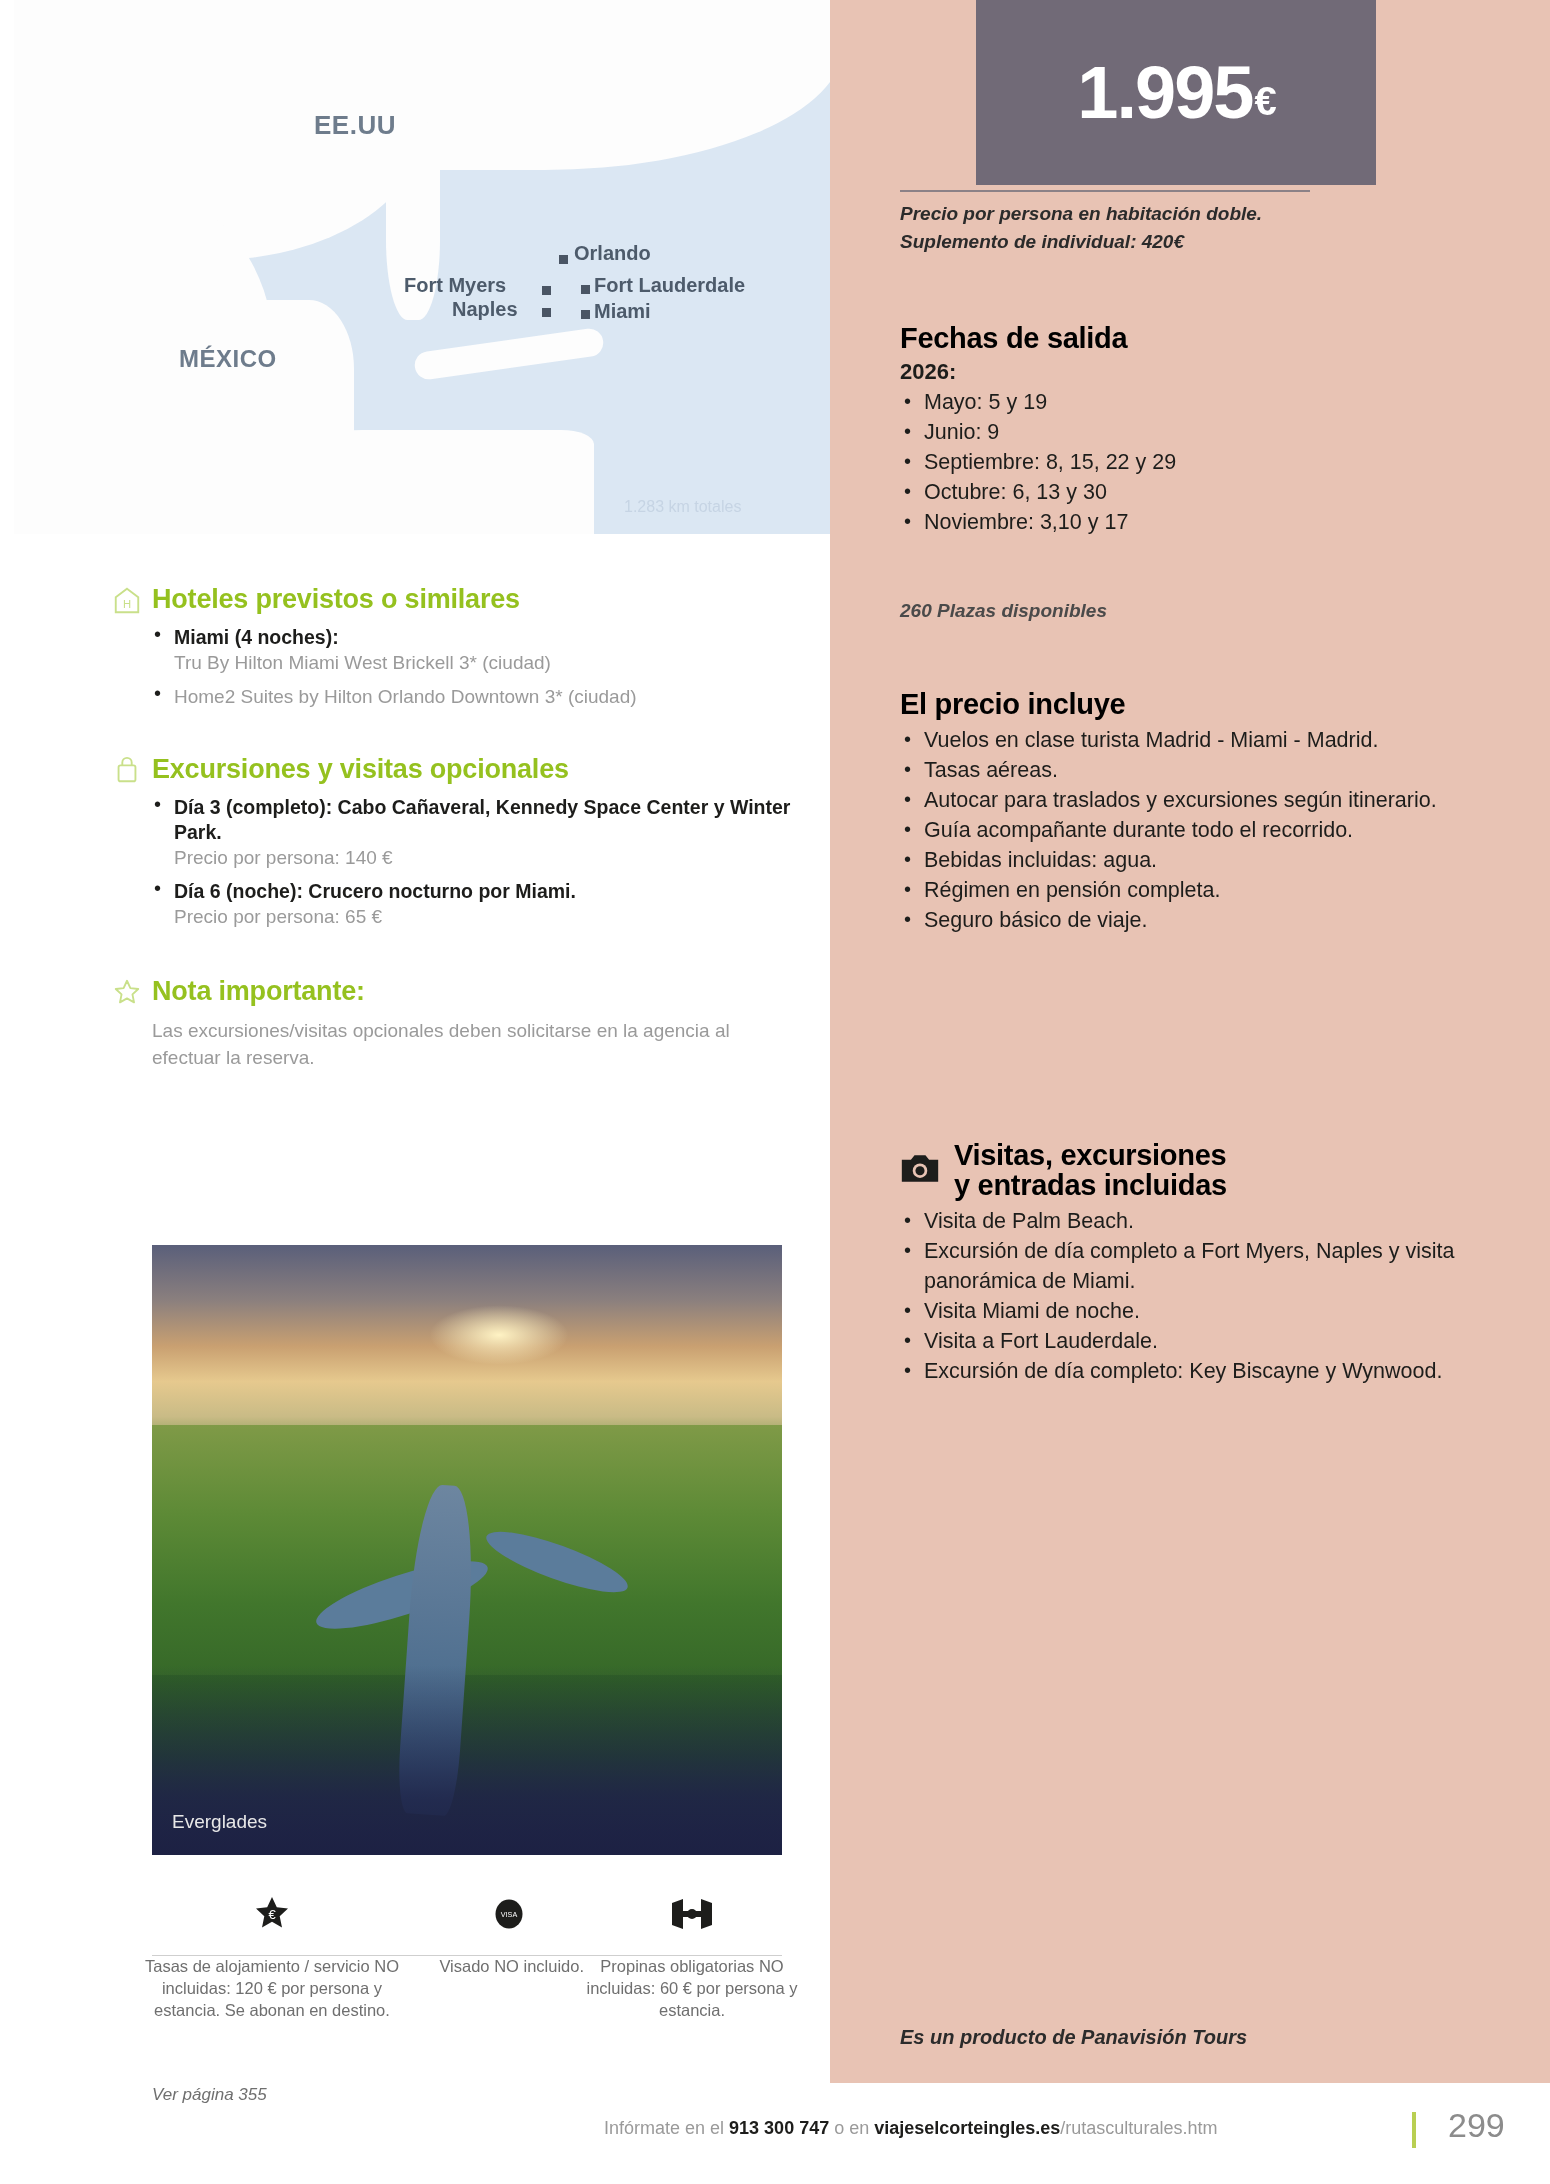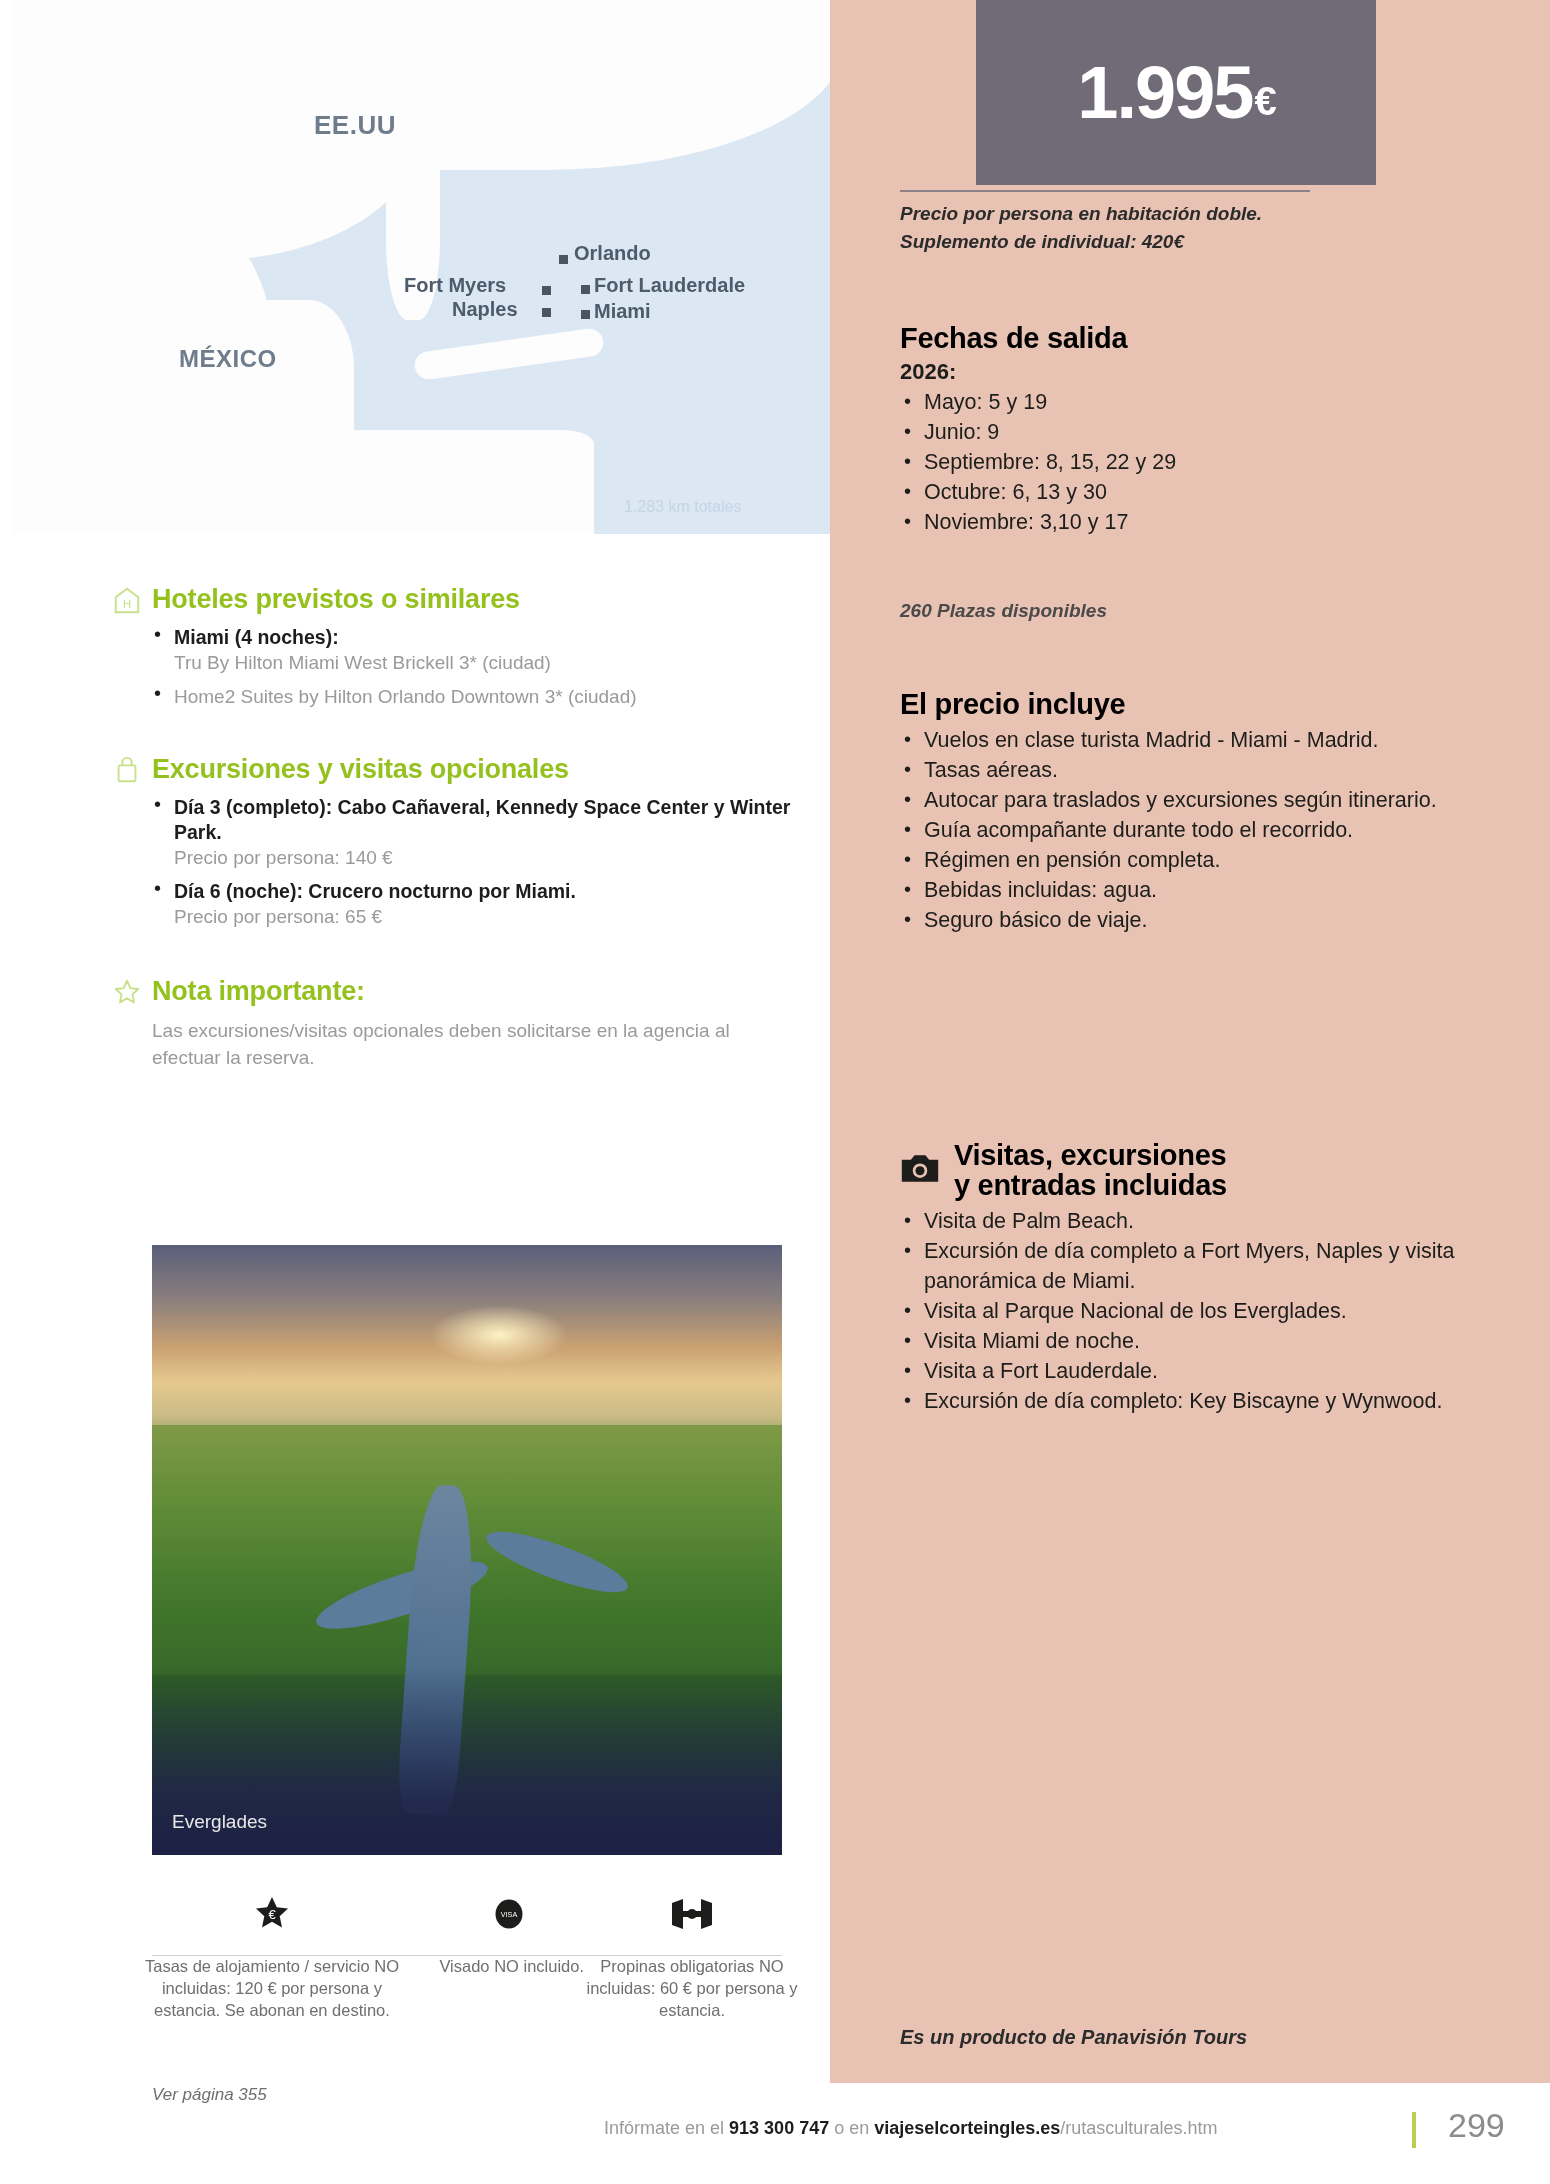--- a/index.html
+++ b/index.html
@@ -249,22 +249,22 @@
   </div>
   <div id="plazas">260  Plazas disponibles</div>
 
   <div style="position:absolute;left:70px;top:688px;width:580px;">
     <div class="rhead">El precio incluye</div>
     <ul class="rul" style="margin-top:4px;">
       <li>Vuelos en clase turista Madrid - Miami - Madrid.</li>
       <li>Tasas aéreas.</li>
       <li>Autocar para traslados y excursiones según itinerario.</li>
       <li>Guía acompañante durante todo el recorrido.</li>
+      <li>Bebidas incluidas: agua.</li>
       <li>Régimen en pensión completa.</li>
-      <li>Bebidas incluidas: agua.</li>
       <li>Seguro básico de viaje.</li>
     </ul>
   </div>
 
   <div style="position:absolute;left:70px;top:1140px;width:645px;">
     <div style="display:flex;align-items:center;gap:14px;">
       <span style="flex:0 0 40px;">
         <svg viewBox="0 0 44 34" width="40" height="32">
           <path d="M2 8 h10 l4 -5 h12 l4 5 h10 v24 h-40 Z" fill="#1d1d1b"></path>
           <circle cx="22" cy="20" r="8" fill="#e8c3b4"></circle>
@@ -272,21 +272,20 @@
         </svg>
       </span>
       <span class="rhead" style="line-height:30px;">
         <span>Visitas, excursiones</span><br>
         <span>y entradas incluidas</span>
       </span>
     </div>
     <ul class="rul" style="margin-top:6px;">
       <li>Visita de Palm Beach.</li>
       <li>Excursión de día completo a Fort Myers, Naples y visita panorámica de Miami.</li>
-      <li>Visita al Parque Nacional de los Everglades.</li>
       <li>Visita Miami de noche.</li>
       <li>Visita a Fort Lauderdale.</li>
       <li>Excursión de día completo: Key Biscayne y Wynwood.</li>
     </ul>
   </div>
 
   <div id="producto">Es un producto de Panavisión Tours</div>
 </div>
 
 <div id="footer">

